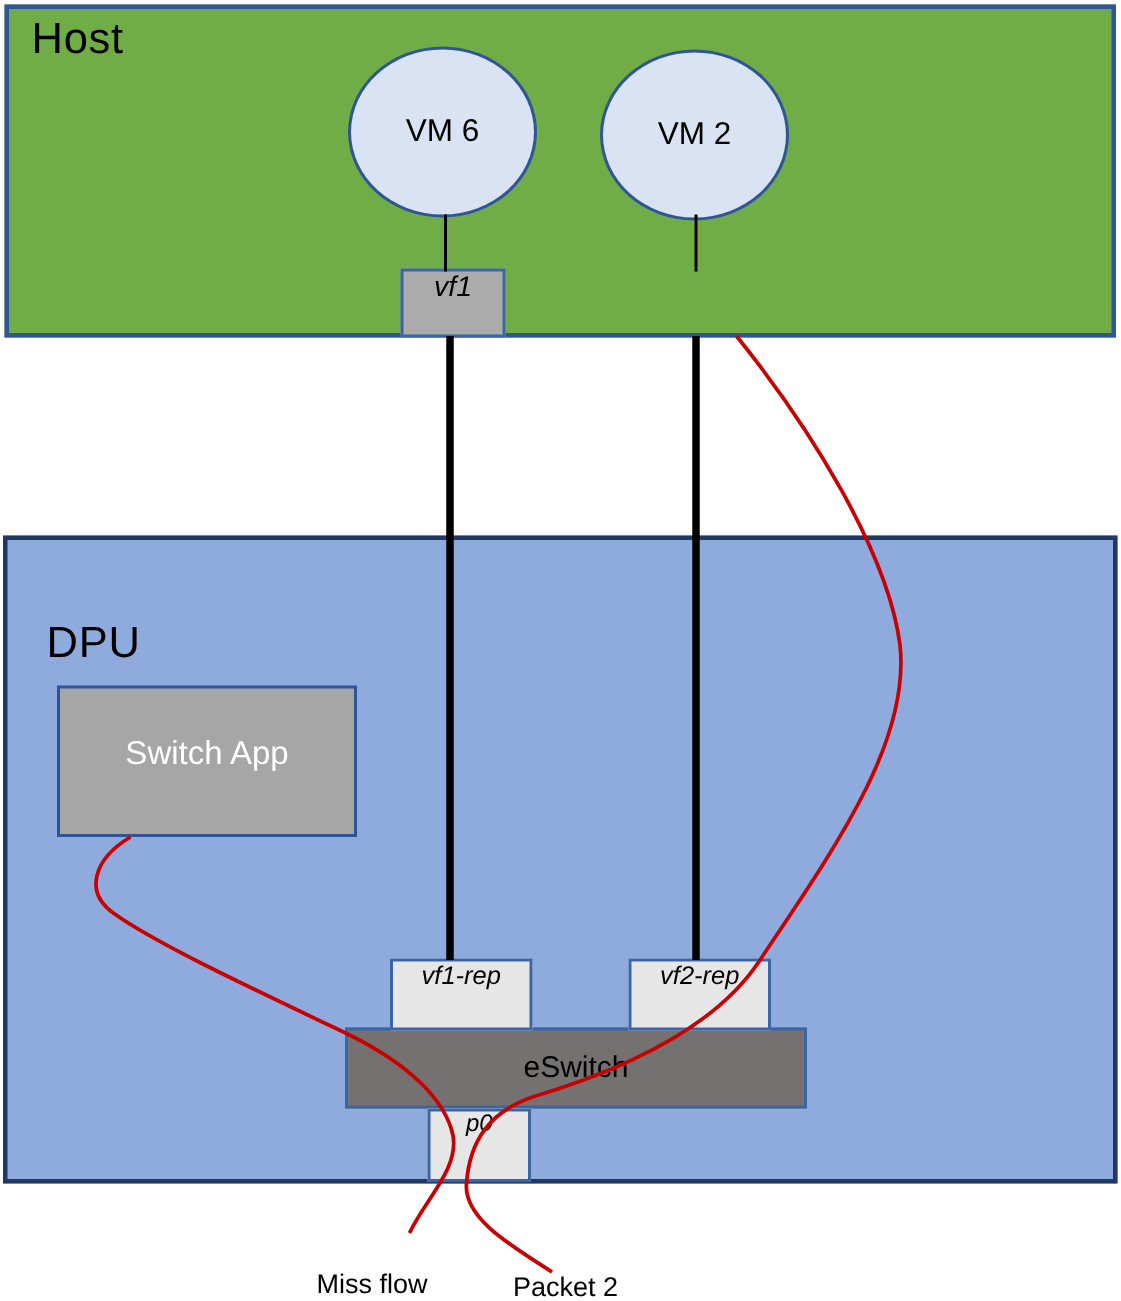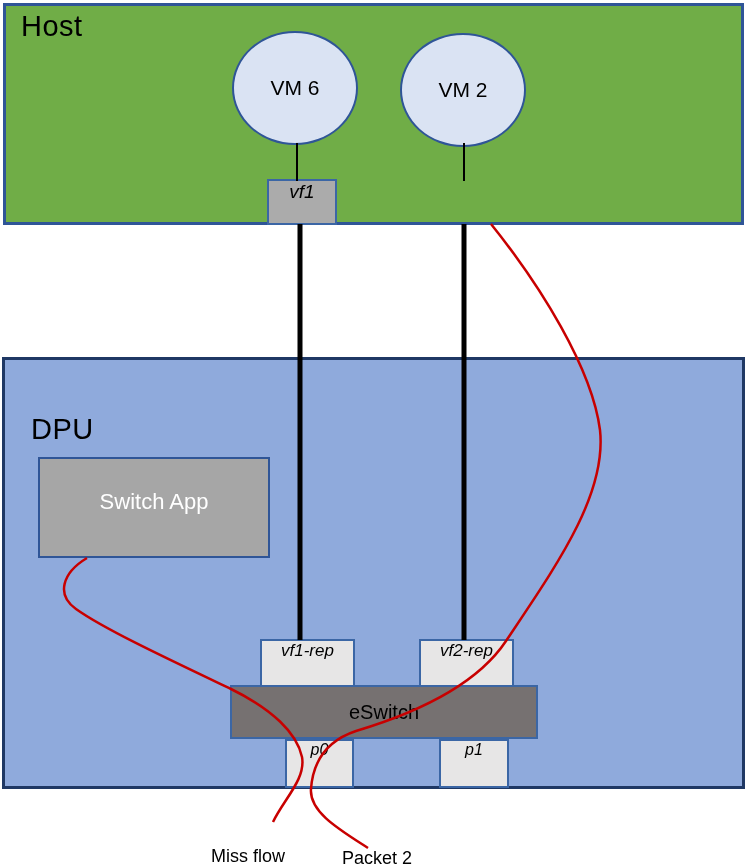--- a/index.html
+++ b/index.html
@@ -42,21 +42,21 @@
   .vm1 { left:232px; top:31px; }
   .vm2 { left:400px; top:33px; }
   .node {
     display:flex; align-items:flex-start; justify-content:center;
     color:var(--text-dark); border:2px solid var(--box-border);font-style:italic;
   }
   .vf { width:70px; height:46px; background:var(--vf-fill); font-size:19px; }
   .vf1 { left:267px; top:179px; }
   .vf2 { left:431px; top:179px; width:69px; }
   .switch-app {
-    left:38px; top:457px; width:232px; height:101px;
+    left:38px; top:457px; width:200px; height:101px;
     background:var(--switch-app-fill); border:2px solid var(--host-border);
     display:flex; align-items:center; justify-content:center;
     color:var(--text-light); font-size:22px; padding-bottom:12px;
   }
   .rep { width:95px; height:48px; background:var(--rep-fill); font-size:17px; }
   .vf1-rep { left:260px; top:639px; }
   .vf2-rep { left:419px; top:639px; }
   .eswitch {
     left:230px; top:685px; width:308px; height:54px;
     background:var(--eswitch-fill); border:2px solid var(--box-border);
@@ -110,23 +110,20 @@
   <div class="abs node rep vf1-rep">
     <span>vf1-rep</span>
   </div>
   <div class="abs node rep vf2-rep">
     <span>vf2-rep</span>
   </div>
 
   <div class="abs node port p0">
     <span>p0</span>
   </div>
-  <div class="abs node port p1">
-    <span>p1</span>
-  </div>
 
   <div class="abs flow-label miss-flow">Miss flow</div>
   <div class="abs flow-label packet-2">Packet 2</div>
 
   <svg class="overlay" viewBox="0 0 747 867" xmlns="http://www.w3.org/2000/svg">
 
     <path class="wire-thin" d="M 297 143 L 297 181"></path>
     <path class="wire-thin" d="M 464 143 L 464 181"></path>
 
     <path class="wire-thick" d="M 300 224 L 300 640"></path>

